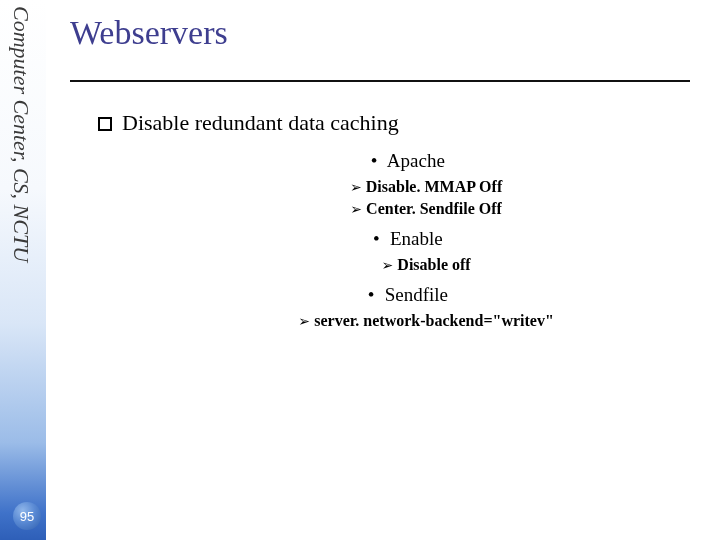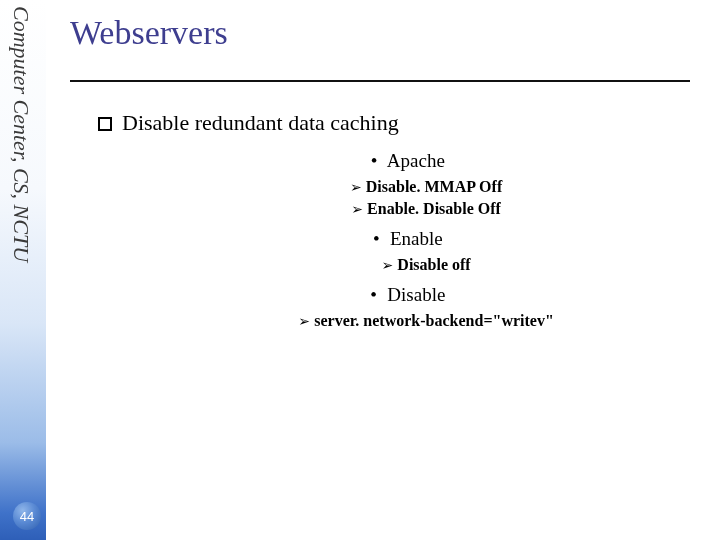--- a/index.html
+++ b/index.html
@@ -129,45 +129,45 @@
     margin-left: -20px;
     font-weight: normal;
     font-size: 14px;
   }
 </style>
 </head>
 <body>
 
 <div class="sidebar">
   <div class="sidebar-text">Computer Center, CS, NCTU</div>
-  <div class="pagenum">44</div>
+  <div class="pagenum">95</div>
 </div>
 
 <div class="content">
   <div class="title">Webservers</div>
   <hr class="hr">
 
   <div class="subhead">
     <span class="checkbox-mark"></span><span>Disable redundant data caching</span>
   </div>
 
   <ul class="level1">
     <li>
       <span>Apache</span>
       <ul class="level2">
         <li>Disable. MMAP Off</li>
-        <li>Enable. Disable Off</li>
+        <li>Center. Sendfile Off</li>
       </ul>
     </li>
     <li>
       <span>Enable</span>
       <ul class="level2">
         <li>Disable off</li>
       </ul>
     </li>
     <li>
-      <span>Disable</span>
+      <span>Sendfile</span>
       <ul class="level2">
         <li>server. network-backend="writev"</li>
       </ul>
     </li>
   </ul>
 </div>
 
 </body></html>

